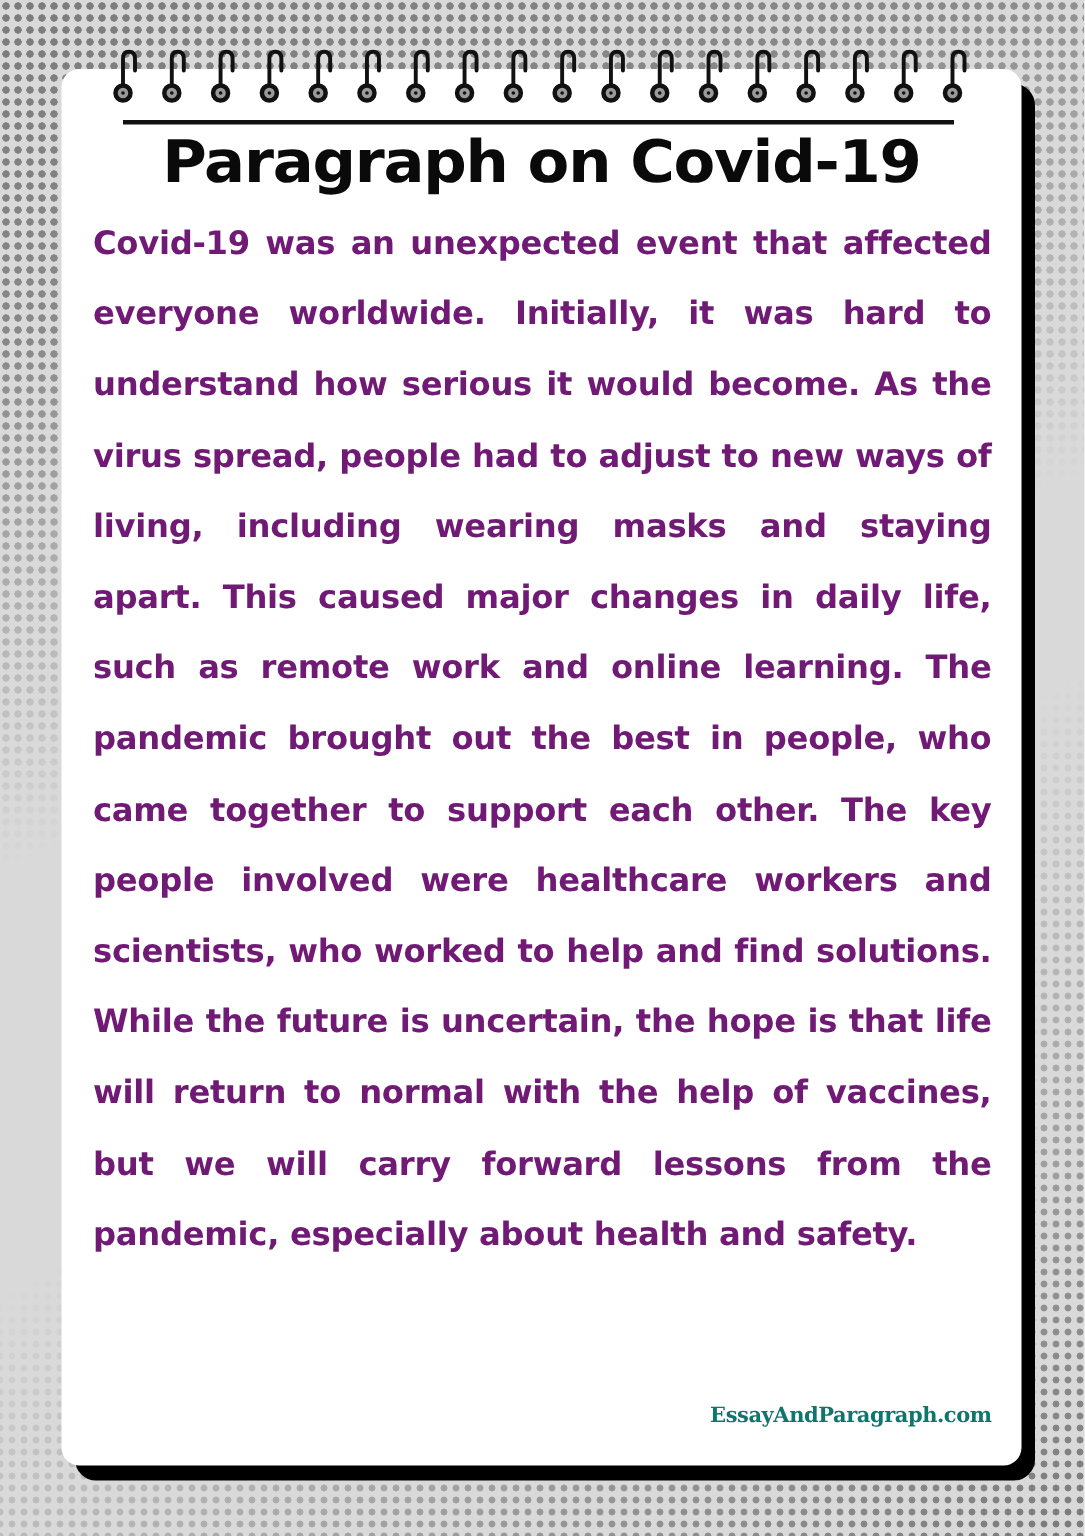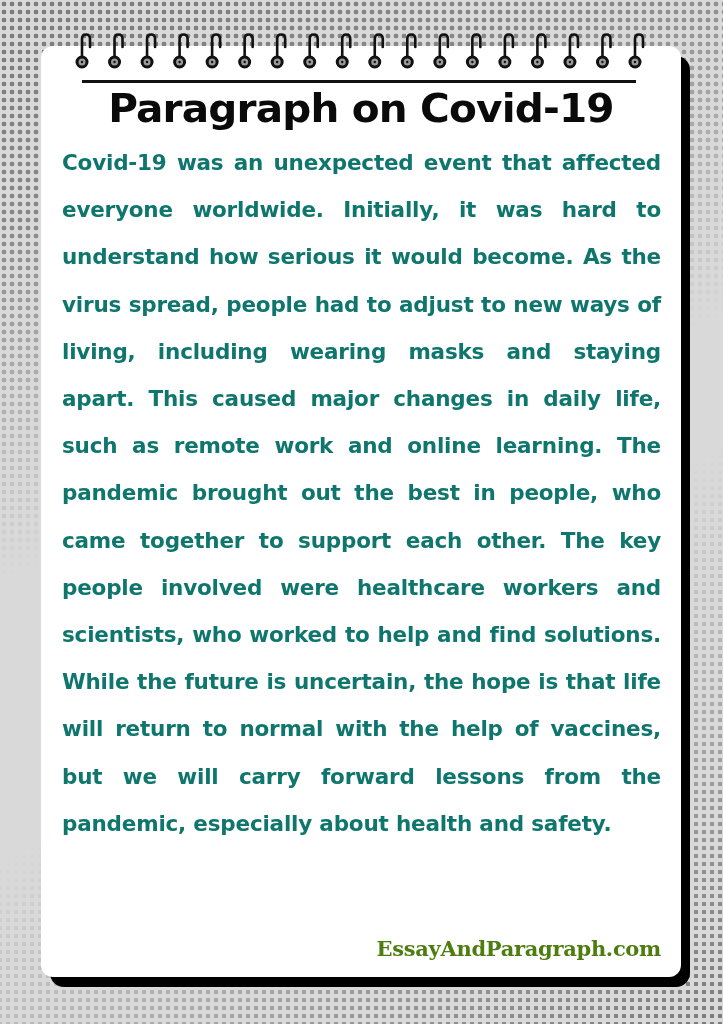--- a/index.html
+++ b/index.html
@@ -42,28 +42,28 @@
       position: absolute; left: 41px; top: 84px; width: 640px;
       text-align: center;
       font-family: "DejaVu Sans", sans-serif; font-weight: bold;
       font-size: 39px; line-height: 50px; letter-spacing: -0.8px;
       color: #0a0a0a; margin: 0;
       transform: scaleX(1.04);
     }
     .body-text {
       position: absolute; left: 62px; top: 139px; width: 599px;
       font-family: "DejaVu Sans", sans-serif; font-weight: bold;
-      font-size: 21.5px; line-height: 47.2px; color: #0f766e;
+      font-size: 21.5px; line-height: 47.2px; color: #701a75;
       text-align: justify; margin: 0;
       letter-spacing: -0.2px;
     }
     .watermark {
       position: absolute; right: 62px; top: 936px;
       font-family: "DejaVu Serif", serif; font-weight: bold;
-      font-size: 21px; color: #4d7c0f; letter-spacing: -0.3px;
+      font-size: 14px; color: #0f766e; letter-spacing: -0.3px;
     }
   </style>
 </head>
 <body>
 
 <div class="halftone-tl"></div>
 <div class="halftone-br"></div>
 
 <div class="card-shadow"></div>
 <div class="card"></div>

